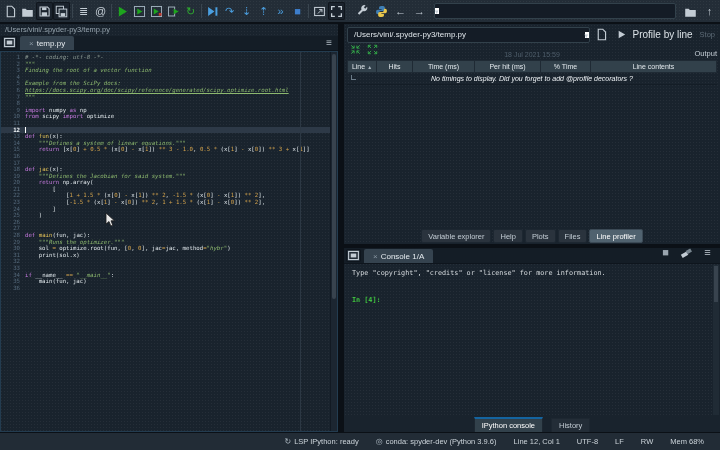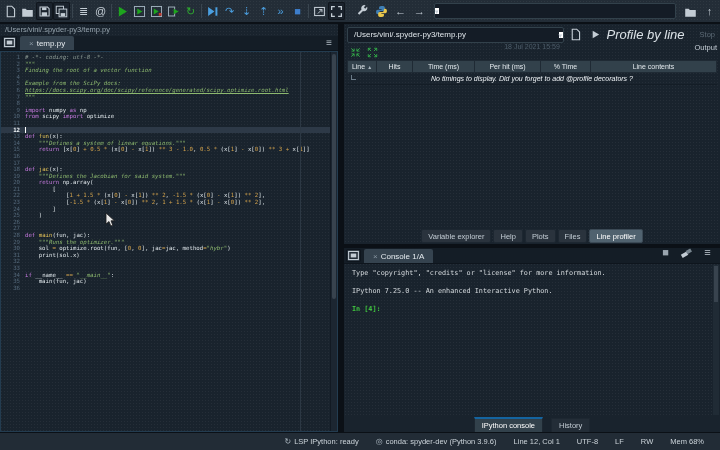--- a/index.html
+++ b/index.html
@@ -53,23 +53,23 @@
   .ruler{position:absolute;top:0;bottom:0;left:299px;width:1px;background:#2c3844;}
   .ed-scroll{position:absolute;top:0;bottom:0;right:0;width:7px;background:#1c2631;
     border-left:1px solid #121a23;}
   .ed-scroll .thumb{position:absolute;top:2px;left:1px;right:1px;height:245px;background:#38434e;border-radius:2px;}
 
   
   .profiler-pane{height:224px;flex:none;background-color:#19232d;display:flex;flex-direction:column;
     border-bottom:4px solid #0b1016;padding:2px 3px 0 3px;}
   .prof-top{display:flex;align-items:center;height:17px;flex:none;gap:3px;}
   .prof-top .combo{margin:0;max-width:278px;}
-  .prof-label{font-size:13px;color:#dbe2e7;font-style:italic;}
-  .prof-stop{font-size:7.5px;color:#5c6a76;margin-left:12px;margin-right:2px;}
-  .prof-sub{display:flex;align-items:flex-start;height:15px;flex:none;position:relative;}
+  .prof-label{font-size:10px;color:#dbe2e7;}
+  .prof-stop{font-size:7.5px;color:#5c6a76;margin-left:4px;margin-right:2px;}
+  .prof-sub{display:flex;align-items:flex-end;height:15px;flex:none;position:relative;}
   .prof-date{position:absolute;left:0;right:0;text-align:center;font-size:7px;color:#4e5d6a;}
   .prof-output{margin-left:auto;font-size:7.5px;color:#c3ccd4;}
   .grid-head{display:flex;height:13px;flex:none;margin-top:2px;}
   .grid-head .hcell{background:#32414b;border:1px solid #1f2a34;border-left:none;color:#e2e8ec;
     font-size:7px;display:flex;align-items:center;justify-content:center;gap:2px;}
   .grid-head .hcell:first-child{border-left:1px solid #1f2a34;}
   .hsort{font-size:5px;color:#aab6bf;}
   .grid-msg{height:12px;position:relative;flex:none;border-bottom:1px solid #141d26;}
   .expander{position:absolute;left:4px;top:2px;width:5px;height:5px;border-left:1px solid #6b7b88;border-bottom:1px solid #6b7b88;}
   .msg-text{text-align:center;font-size:7px;font-style:italic;color:#eef2f5;line-height:12px;}
@@ -380,21 +380,20 @@
               </span>
             <span class="tbicon glyph">
                 <span style="color:#c3ccd4">≡</span>
               </span>
           </div>
         </div>
         <div class="cons-body">
           <div id="console-lines">
               <div class="cons-line">Type "copyright", "credits" or "license" for more information.</div>
               <div class="cons-line">&nbsp;</div>
-              <div class="cons-line">IPython 7.25.0 -- An enhanced Interactive Python.</div>
               <div class="cons-line">&nbsp;</div>
             </div>
           <div class="cons-prompt">In [4]:</div>
           <div class="cons-scroll">
               <div class="thumb"></div>
             </div>
         </div>
         <div class="bottom-tabs" id="bottom-tabs">
             <span class="btab active">IPython console</span>
             <span class="btab">History</span>

